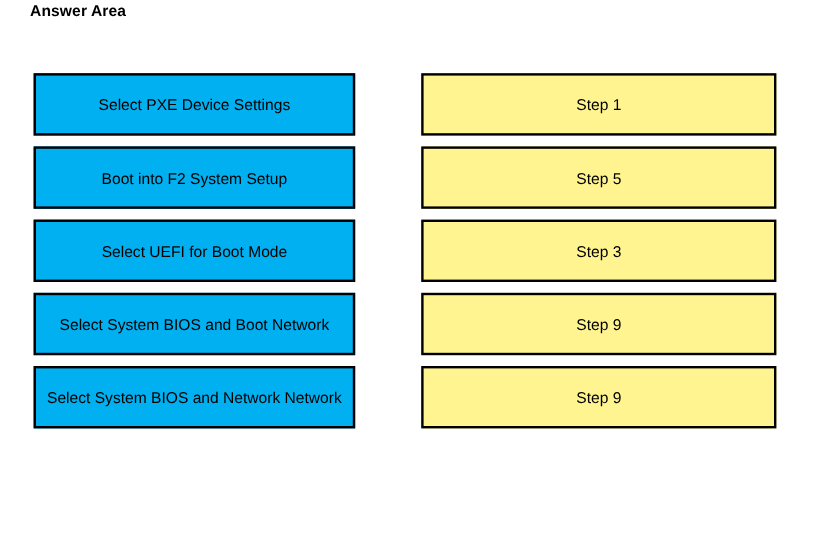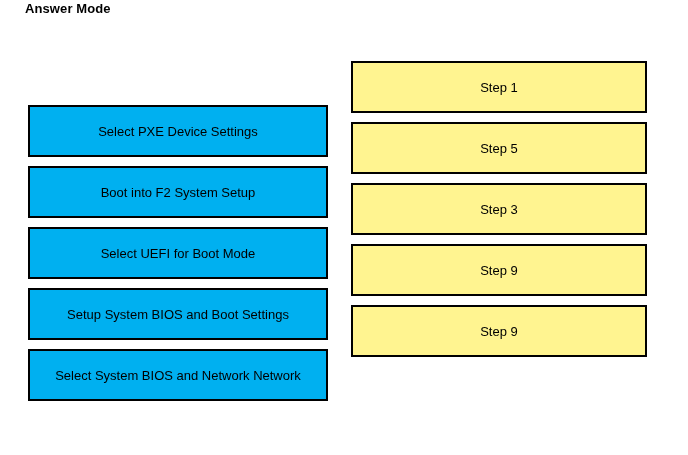--- a/index.html
+++ b/index.html
@@ -34,22 +34,21 @@
     width: 688px;
   }
 
   .column {
     position: absolute;
     top: 0;
   }
 
   #source-column {
     left: 28px;
-    width: 300px;
-    margin-top: 44px;
+    width: 268px;
   }
 
   #target-column {
     left: 351px;
     width: 296px;
   }
 
   .box {
     box-sizing: border-box;
     height: 52px;
@@ -77,36 +76,36 @@
     background: #00B0F0;
   }
 
   #target-column .box {
     background: #FFF490;
   }
 </style>
 </head>
 <body>
 
-<div id="page-title">Answer Mode</div>
+<div id="page-title">Answer Area</div>
 
 <div class="columns">
 
   <div class="column" id="source-column">
     <div class="box">
       <span class="box-label">Select PXE Device Settings</span>
     </div>
     <div class="box">
       <span class="box-label">Boot into F2 System Setup</span>
     </div>
     <div class="box">
       <span class="box-label">Select UEFI for Boot Mode</span>
     </div>
     <div class="box">
-      <span class="box-label">Setup System BIOS and Boot Settings</span>
+      <span class="box-label">Select System BIOS and Boot Network</span>
     </div>
     <div class="box">
       <span class="box-label">Select System BIOS and Network Network</span>
     </div>
   </div>
 
   <div class="column" id="target-column">
     <div class="box">
       <span class="box-label">Step 1</span>
     </div>

